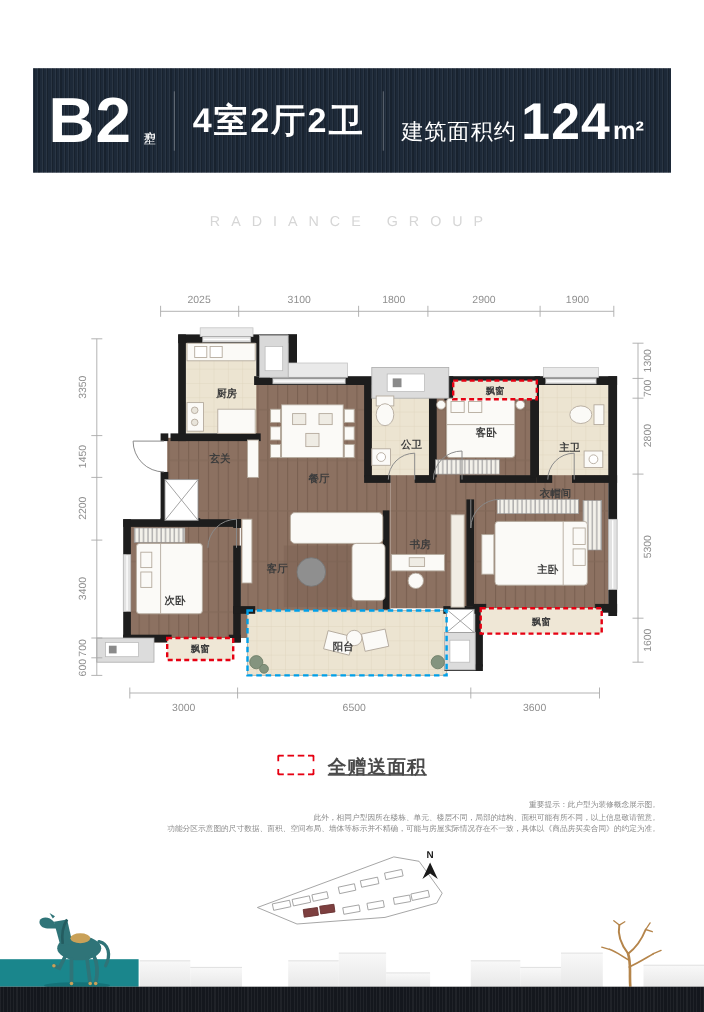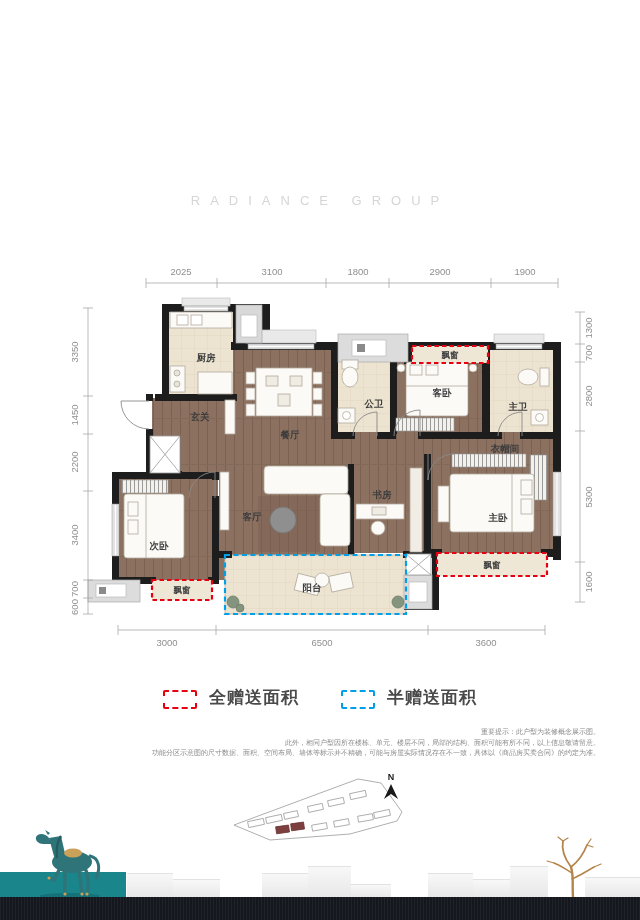--- a/index.html
+++ b/index.html
@@ -28,21 +28,21 @@
     font-size:13px;letter-spacing:10px;color:#d6d6d6;font-weight:500;}
 
   
   .plan-svg{position:absolute;left:0;top:258px;}
   .room-label{font-size:9.5px;font-weight:600;fill:#3d3d3d;text-anchor:middle;}
   .dim-label{font-size:9.5px;fill:#8f8f8f;text-anchor:middle;}
   .bay-label{font-size:8.5px;font-weight:600;fill:#3d3d3d;text-anchor:middle;}
 
   
   .legend{position:absolute;left:0;top:686px;width:640px;display:flex;justify-content:center;align-items:center;}
-  .legend .item{display:flex;align-items:flex-end;}
+  .legend .item{display:flex;align-items:flex-start;text-decoration:underline;}
   .legend .item + .item{margin-left:42px;}
   .lg-box{width:30px;height:15px;background:#fff;border-radius:2px;margin-right:12px;}
   .lg-box.red{border:2.5px dashed #e60012;}
   .lg-box.blue{border:2.5px dashed #00a0e9;}
   .lg-label{font-size:17px;font-weight:600;color:#4a4a4a;letter-spacing:1px;}
 
   
   .disclaimer{position:absolute;left:40px;top:727px;width:560px;text-align:right;
     font-family:"Liberation Serif",serif;font-size:7px;line-height:10.5px;color:#8b8b8b;}
 
@@ -55,20 +55,32 @@
   .footer-band{position:absolute;left:0;top:897px;width:640px;height:23px;background:#14171d;
     background-image:repeating-linear-gradient(90deg,rgba(255,255,255,0.05) 0 1px,transparent 1px 3px);}
   .horse{position:absolute;left:26px;top:828px;}
   .branch{position:absolute;left:533px;top:833px;}
 </style>
 </head>
 <body>
 
 <div id="canvas">
 
+  <div class="banner">
+    <div class="code">B2</div>
+    <div class="code-suffix">户型</div>
+    <div class="divider"></div>
+    <div class="layout">4室2厅2卫</div>
+    <div class="divider"></div>
+    <div class="area">
+      <span class="area-prefix">建筑面积约</span>
+      <span class="area-value">124</span>
+      <span class="area-unit">m²</span>
+    </div>
+  </div>
 
   <div class="watermark">RADIANCE GROUP</div>
 
   <svg class="plan-svg" width="640" height="410" viewBox="0 0 640 410">
     <defs>
       <pattern id="wood" width="9" height="46" patternUnits="userSpaceOnUse">
         <rect width="9" height="46" fill="#8c7161"></rect>
         <rect width="1" height="46" fill="#7a6152"></rect>
         <rect y="22" width="9" height="1" fill="#826958"></rect>
       </pattern>
@@ -310,24 +322,20 @@
       <text class="dim-label" x="592" y="239" transform="rotate(-90 592 239)">5300</text>
       <text class="dim-label" x="592" y="324" transform="rotate(-90 592 324)">1600</text>
     </g>
   </svg>
 
   <div class="legend">
     <div class="item">
       <span class="lg-box red"></span>
       <span class="lg-label">全赠送面积</span>
     </div>
-    <div class="item">
-      <span class="lg-box blue"></span>
-      <span class="lg-label">半赠送面积</span>
-    </div>
   </div>
 
   <div class="disclaimer">
     <div>重要提示：此户型为装修概念展示图。</div>
     <div>此外，相同户型因所在楼栋、单元、楼层不同，局部的结构、面积可能有所不同，以上信息敬请留意。</div>
     <div>功能分区示意图的尺寸数据、面积、空间布局、墙体等标示并不精确，可能与房屋实际情况存在不一致，具体以《商品房买卖合同》的约定为准。</div>
   </div>
 
   <svg class="siteplan" width="190" height="92" viewBox="0 0 190 92">
     <path d="M6,57 L130,11 L153,15 L174,44 L169,53 L122,66 L42,72 Z" fill="#ffffff" stroke="#9a9a9a" stroke-width="0.8"></path>

